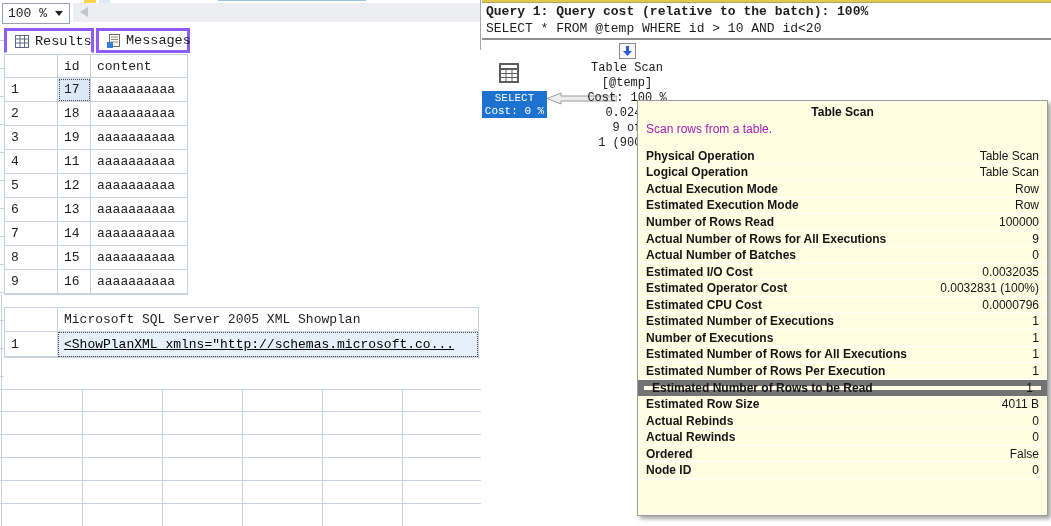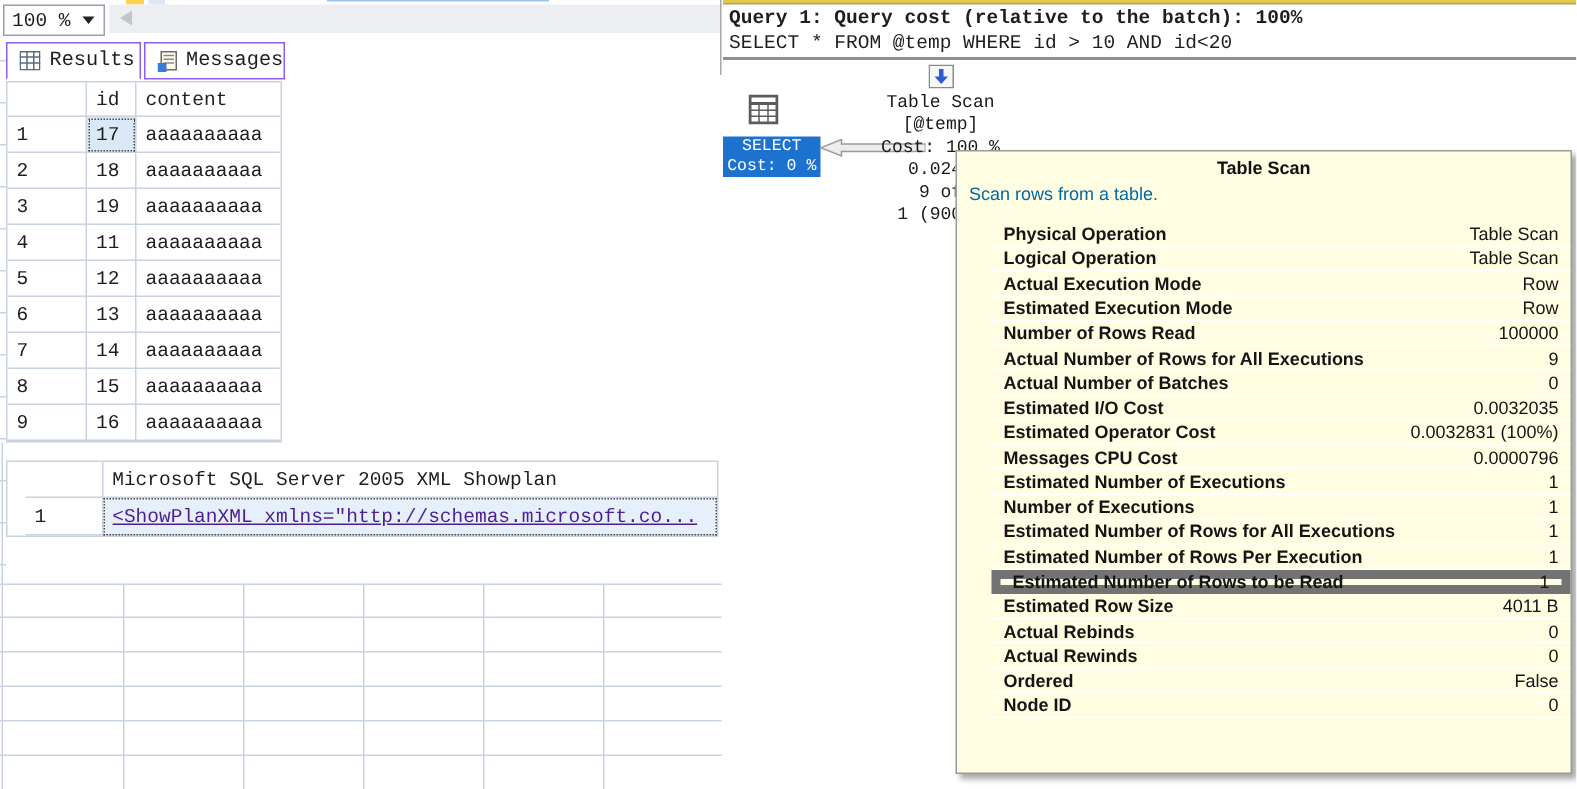--- a/index.html
+++ b/index.html
@@ -16,55 +16,55 @@
               box-sizing:border-box;display:flex;align-items:center;font-size:13px;}
   .zoom-combo .val{padding-left:5px;flex:1;}
   .zoom-combo .tri{width:0;height:0;border-left:4px solid transparent;border-right:4px solid transparent;
                    border-top:5px solid #222;margin-right:6px;}
   .hscroll{left:73px;top:3px;width:407px;height:19px;background:#eceef1;}
   .hscroll .larr{position:absolute;left:7px;top:4px;width:0;height:0;
                  border-top:5px solid transparent;border-bottom:5px solid transparent;
                  border-right:8px solid #c2c6cc;}
 
   
-  .tab{position:absolute;top:28px;height:25px;background:#fff;border:1px solid #8b5cf6;box-sizing:border-box;
+  .tab{position:absolute;top:28px;height:25px;background:#fff;border:3px solid #8b5cf6;box-sizing:border-box;
        display:flex;align-items:center;gap:6px;padding:0 8px;font-size:13.5px;}
   .tab.active{border-bottom:1px solid #fff;}
   .tab svg{flex:none;}
 
   
   .grid{position:absolute;border:1px solid #c9d2df;box-sizing:border-box;background:#fff;font-size:13px;}
   .grow{display:flex;}
   .gcell{box-sizing:border-box;border-right:1px solid #c9d2df;border-bottom:1px solid #c9d2df;
          overflow:hidden;white-space:nowrap;display:flex;align-items:center;padding:0 0 0 6px;}
   .gcell:last-child{border-right:none;}
   .sel-cell{background:#dbe9f7;outline:1px dotted #4a4a4a;outline-offset:-2px;}
   .linkcell{background:#e6f0fa;outline:1px dotted #4a4a4a;outline-offset:-1px;}
-  .linktext{color:#4c1d95;text-decoration:underline;white-space:nowrap;overflow:hidden;}
+  .linktext{color:#000000;text-decoration:underline;white-space:nowrap;overflow:hidden;}
 
   
   .rpanel{left:482px;top:0;width:569px;height:526px;background:#fff;}
   .gold-top{left:0;top:0;width:569px;height:2px;background:#e2c84e;}
   .gold-under{left:0;top:2px;width:569px;height:1px;background:#b0a26a;}
   .qtext{left:4px;font-size:13px;line-height:16px;white-space:nowrap;}
   .qsep{left:0;top:38px;width:569px;height:2px;background:#8f8f8f;}
 
   
   .select-node-box{left:0;top:91px;width:65px;height:27px;background:#1e72cf;color:#fff;
                    font-size:11px;line-height:13px;text-align:center;
                    font-family:"Liberation Mono",monospace;padding-top:1px;box-sizing:border-box;}
   .ts-text{left:97px;top:61px;width:96px;text-align:center;font-size:12px;line-height:15px;
            font-family:"Liberation Mono",monospace;color:#1a1a1a;}
 
   
   .tooltip{left:637px;top:100px;width:411px;height:416px;background:#fffee3;border:1px solid #9b9b9b;
            box-sizing:border-box;box-shadow:3px 3px 4px rgba(0,0,0,0.35);}
   .tt-title{margin-top:4px;text-align:center;font-weight:bold;font-size:12px;color:#111;}
-  .tt-desc{margin:3px 8px 0 8px;font-size:12px;color:#0369a1;}
-  .tt-rows{margin-top:12px;margin-left:23px;}
+  .tt-desc{margin:3px 8px 0 8px;font-size:12px;color:#a21caf;}
+  .tt-rows{margin-top:12px;}
   .tt-row{display:flex;justify-content:space-between;align-items:center;height:16.55px;
           box-sizing:border-box;padding:0 8px;border-bottom:1px solid rgba(255,255,255,0.9);}
   .tt-row .lbl{font-weight:bold;font-size:12px;color:#151515;white-space:nowrap;}
   .tt-row .val{font-size:12px;color:#151515;white-space:nowrap;}
   .tt-row.hl{border:6px solid #737373;}
 </style>
 </head>
 <body>
 
 <div class="canvas">
@@ -179,21 +179,21 @@
           <div class="gcell" style="width: 96px;">aaaaaaaaaa</div>
         </div>
         <div class="grow" style="height: 24px;">
           <div class="gcell" style="width: 53px;">9</div>
           <div class="gcell" style="width: 33px;">16</div>
           <div class="gcell" style="width: 96px;">aaaaaaaaaa</div>
         </div>
       </div>
   </div>
 
-  <div class="grid mono" style="left:4px;top:307px;width:475px;padding-left:12px;">
+  <div class="grid mono" style="left:4px;top:307px;width:475px;">
     <div class="grow" style="height:24px;">
       <div class="gcell" style="width:53px;"></div>
       <div class="gcell" style="width:420px;">Microsoft SQL Server 2005 XML Showplan</div>
     </div>
     <div class="grow" style="height:25px;">
       <div class="gcell" style="width:53px;">1</div>
       <div class="gcell linkcell" style="width:420px;">
         <span class="linktext">&lt;ShowPlanXML xmlns="http://schemas.microsoft.co...</span>
       </div>
     </div>
@@ -271,21 +271,21 @@
           </div>
           <div class="tt-row">
             <span class="lbl">Estimated I/O Cost</span>
             <span class="val">0.0032035</span>
           </div>
           <div class="tt-row">
             <span class="lbl">Estimated Operator Cost</span>
             <span class="val">0.0032831 (100%)</span>
           </div>
           <div class="tt-row">
-            <span class="lbl">Messages CPU Cost</span>
+            <span class="lbl">Estimated CPU Cost</span>
             <span class="val">0.0000796</span>
           </div>
           <div class="tt-row">
             <span class="lbl">Estimated Number of Executions</span>
             <span class="val">1</span>
           </div>
           <div class="tt-row">
             <span class="lbl">Number of Executions</span>
             <span class="val">1</span>
           </div>

